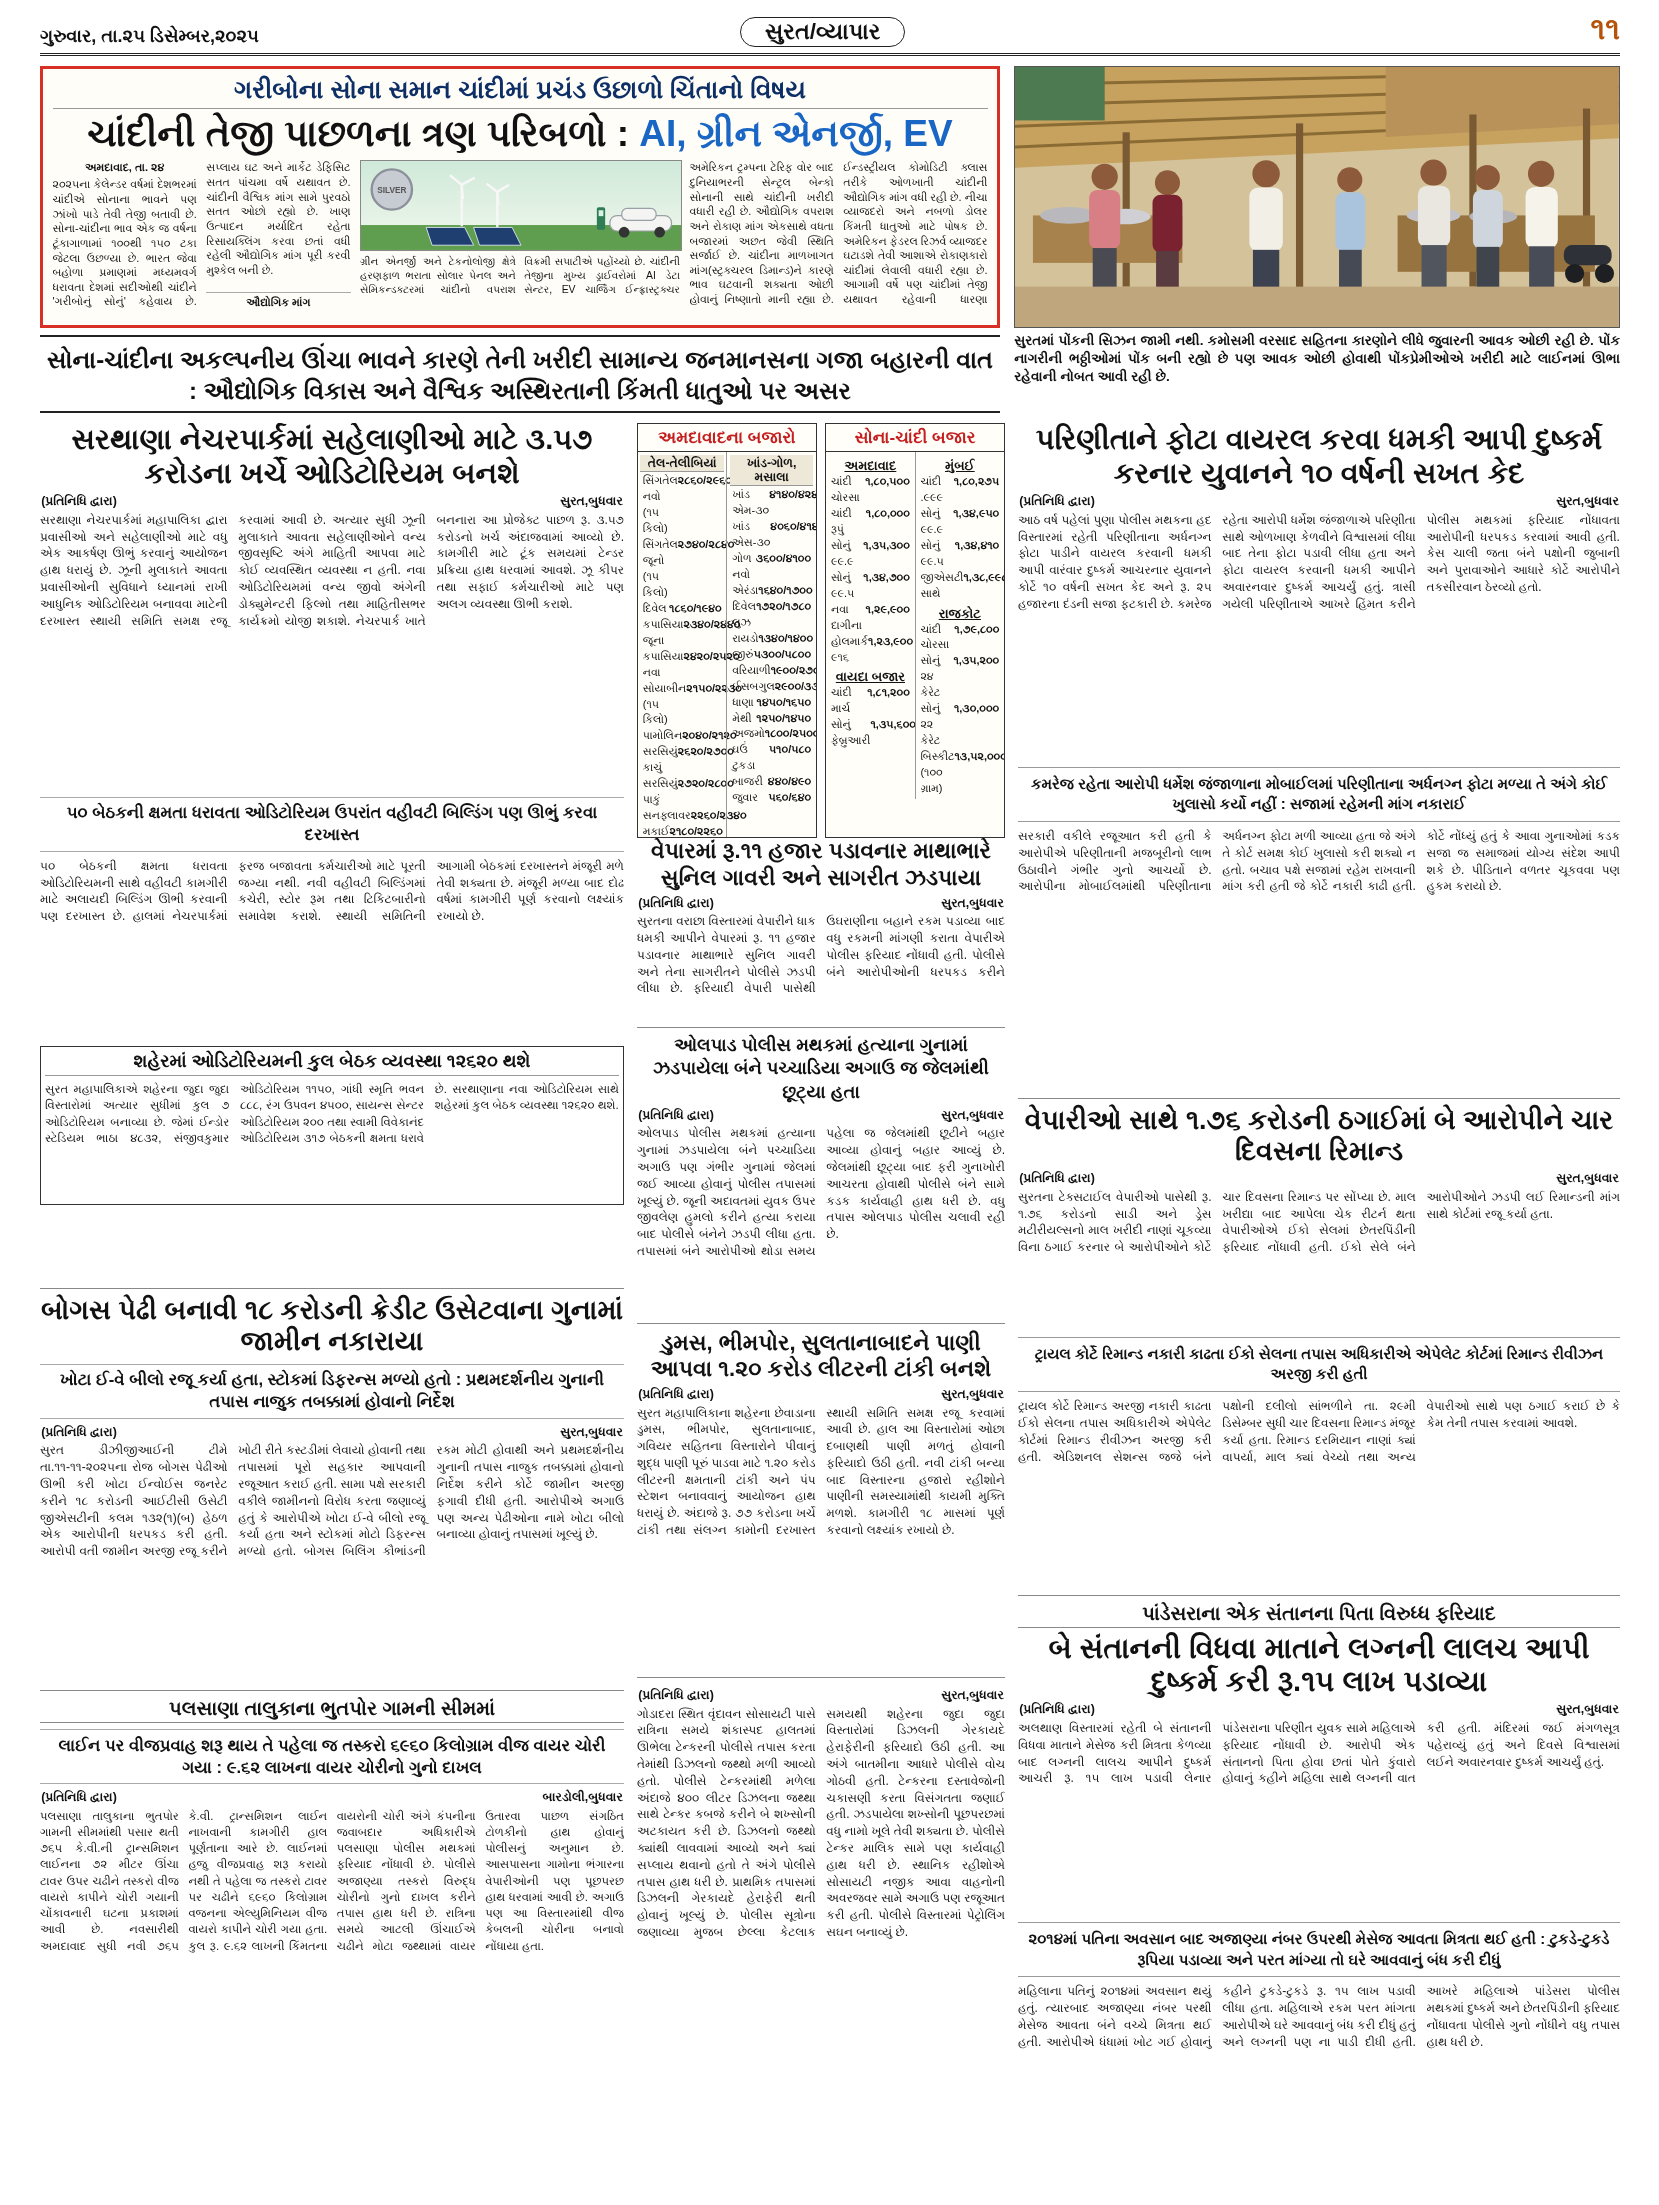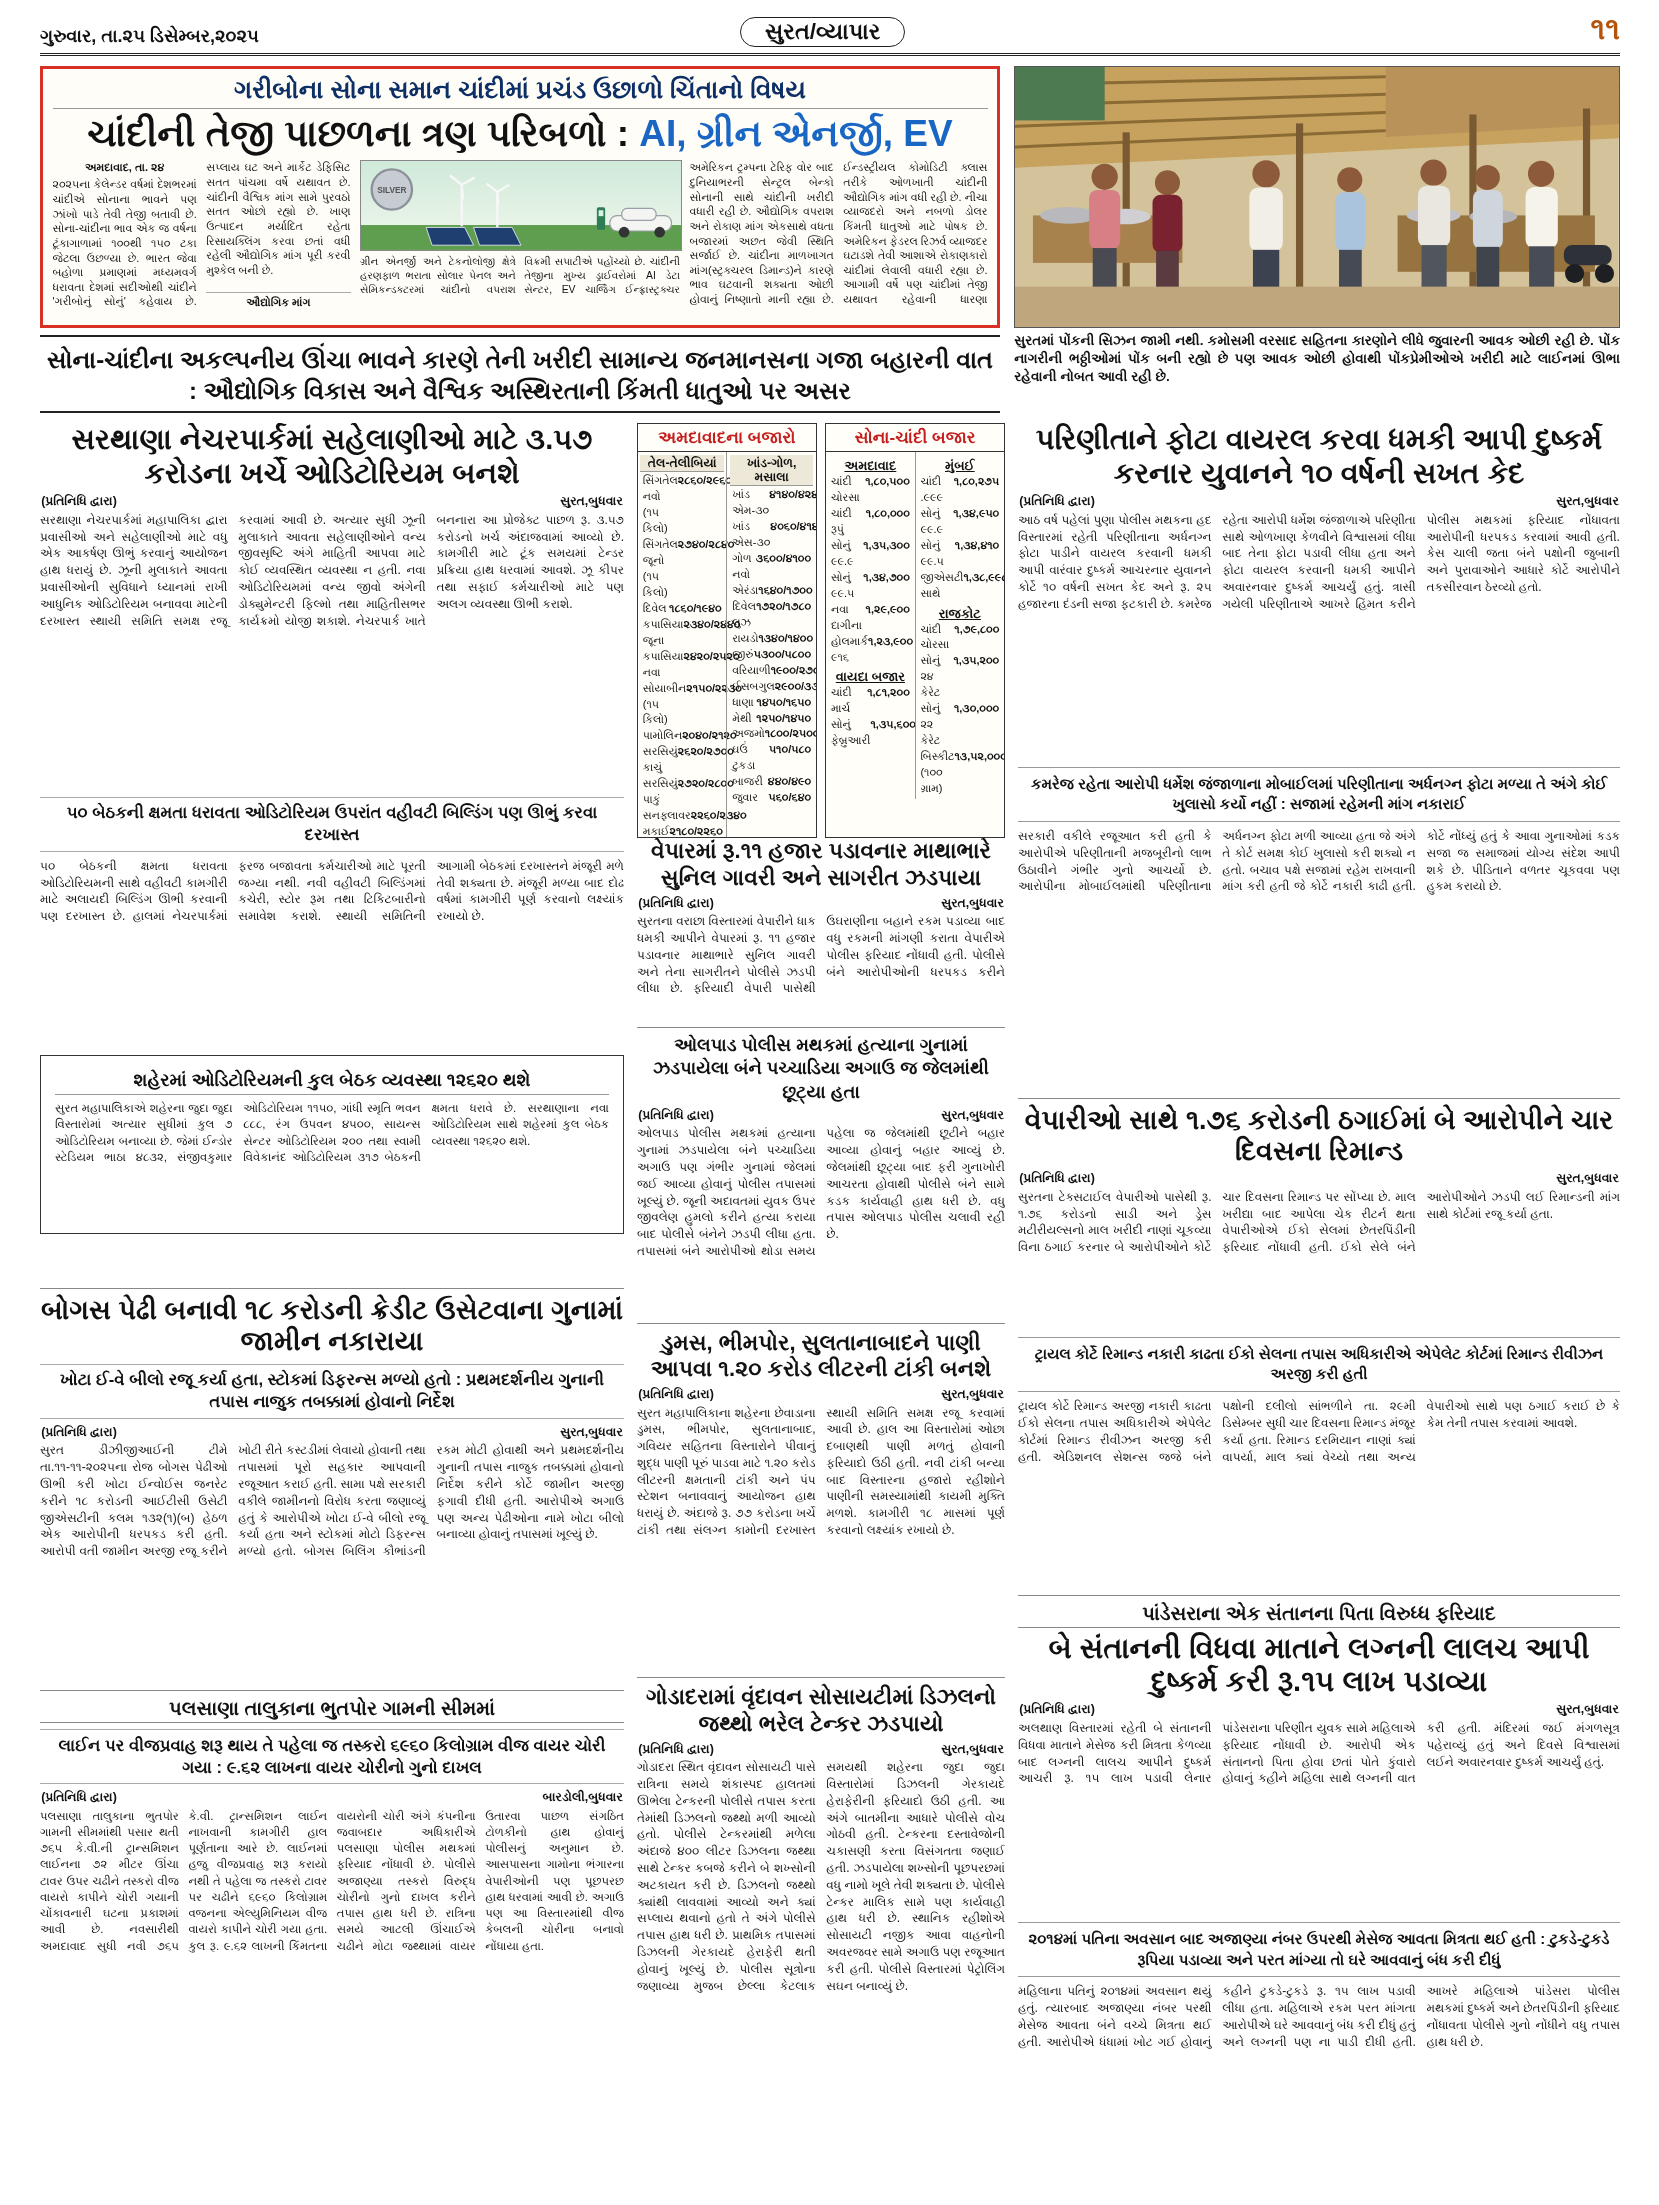--- a/index.html
+++ b/index.html
@@ -44,21 +44,21 @@
   .h-med{font-size:22px;font-weight:bold;text-align:center;line-height:1.22;}
   .h-bold{font-size:18px;font-weight:bold;text-align:center;line-height:1.3;}
   .h-sub{font-size:16.6px;font-weight:bold;text-align:center;line-height:1.32;border-top:1.2px solid #aaa;border-bottom:1.2px solid #aaa;padding:4.7px 2.4px;margin:6px 0;}
   .kick{font-size:19.6px;font-weight:bold;text-align:center;border-bottom:1.2px solid #888;padding-bottom:2.4px;margin-bottom:3.6px;}
   .byrow{display:flex;justify-content:space-between;font-size:12.4px;font-weight:bold;margin:3.6px 1.2px;}
   .body{font-size:12px;line-height:1.4;text-align:justify;}
   .cols2{column-count:2;column-gap:10.7px;}
   .cols3{column-count:3;column-gap:10.7px;}
   .cols4{column-count:4;column-gap:9.5px;}
   .inset{font-weight:bold;font-size:15px;line-height:1.38;text-align:center;border-top:1.2px solid #999;border-bottom:1.2px solid #999;padding:6px 3.6px;margin:6px 0;}
-  .boxed{border:1.8px solid #333;padding:14px;margin-top:19px;}
+  .boxed{border:1.8px solid #333;padding:4px;margin-top:10px;}
   .boxed-title{font-size:18px;font-weight:bold;text-align:center;border-bottom:1.2px solid #999;padding-bottom:3.6px;margin-bottom:4.7px;}
   
   .mkt-row{display:flex;gap:8.3px;height:415px;overflow:hidden;}
   .mkt-box{border:1.8px solid #333;flex:1;box-sizing:border-box;background:#fffef9;overflow:hidden;}
   .mkt-title{color:#c41e1e;font-weight:bold;text-align:center;font-size:17px;border-bottom:1.8px solid #333;padding:3.6px 0;}
   .mkt-cols{display:flex;}
   .mkt-sub{flex:1;min-width:0;padding:2.4px 2.4px;}
   .mkt-sub + .mkt-sub{border-left:0.6px solid #999;}
   .mkt-head{font-weight:bold;text-align:center;font-size:12.4px;background:#eee8d8;border-bottom:0.6px solid #999;padding:1.2px 0;margin-bottom:1.2px;}
   .mrow{display:flex;justify-content:space-between;font-size:11px;line-height:1.45;padding:0 2.4px;}
@@ -489,21 +489,20 @@
       <div class="art" style="height:344px;">
         <div class="h-med">ડુમસ, ભીમપોર, સુલતાનાબાદને પાણી આપવા ૧.૨૦ કરોડ લીટરની ટાંકી બનશે</div>
         <div class="byrow">
           <span>(પ્રતિનિધિ દ્વારા)</span>
           <span>સુરત,બુધવાર</span>
         </div>
         <div class="body cols2" style="height:249px;">સુરત મહાપાલિકાના શહેરના છેવાડાના ડુમસ, ભીમપોર, સુલતાનાબાદ, ગવિયર સહિતના વિસ્તારોને પીવાનું શુદ્ધ પાણી પૂરું પાડવા માટે ૧.૨૦ કરોડ લીટરની ક્ષમતાની ટાંકી અને પંપ સ્ટેશન બનાવવાનું આયોજન હાથ ધરાયું છે. અંદાજે રૂ. ૭૭ કરોડના ખર્ચે ટાંકી તથા સંલગ્ન કામોની દરખાસ્ત સ્થાયી સમિતિ સમક્ષ રજૂ કરવામાં આવી છે. હાલ આ વિસ્તારોમાં ઓછા દબાણથી પાણી મળતું હોવાની ફરિયાદો ઉઠી હતી. નવી ટાંકી બન્યા બાદ વિસ્તારના હજારો રહીશોને પાણીની સમસ્યામાંથી કાયમી મુક્તિ મળશે. કામગીરી ૧૮ માસમાં પૂર્ણ કરવાનો લક્ષ્યાંક રખાયો છે.</div>
       </div>
 
       <div class="art" style="height:516px;">
-        <div class="h-med">ગોડાદરામાં વૃંદાવન સોસાયટીમાં ડિઝલનો જથ્થો ભરેલ ટેન્કર ઝડપાયો</div>
         <div class="byrow">
           <span>(પ્રતિનિધિ દ્વારા)</span>
           <span>સુરત,બુધવાર</span>
         </div>
         <div class="body cols2" style="height:415px;">ગોડાદરા સ્થિત વૃંદાવન સોસાયટી પાસે રાત્રિના સમયે શંકાસ્પદ હાલતમાં ઊભેલા ટેન્કરની પોલીસે તપાસ કરતા તેમાંથી ડિઝલનો જથ્થો મળી આવ્યો હતો. પોલીસે ટેન્કરમાંથી મળેલા અંદાજે ૪૦૦ લીટર ડિઝલના જથ્થા સાથે ટેન્કર કબજે કરીને બે શખ્સોની અટકાયત કરી છે. ડિઝલનો જથ્થો ક્યાંથી લાવવામાં આવ્યો અને ક્યાં સપ્લાય થવાનો હતો તે અંગે પોલીસે તપાસ હાથ ધરી છે. પ્રાથમિક તપાસમાં ડિઝલની ગેરકાયદે હેરાફેરી થતી હોવાનું ખૂલ્યું છે. પોલીસ સૂત્રોના જણાવ્યા મુજબ છેલ્લા કેટલાક સમયથી શહેરના જુદા જુદા વિસ્તારોમાં ડિઝલની ગેરકાયદે હેરાફેરીની ફરિયાદો ઉઠી હતી. આ અંગે બાતમીના આધારે પોલીસે વોચ ગોઠવી હતી. ટેન્કરના દસ્તાવેજોની ચકાસણી કરતા વિસંગતતા જણાઈ હતી. ઝડપાયેલા શખ્સોની પૂછપરછમાં વધુ નામો ખૂલે તેવી શક્યતા છે. પોલીસે ટેન્કર માલિક સામે પણ કાર્યવાહી હાથ ધરી છે. સ્થાનિક રહીશોએ સોસાયટી નજીક આવા વાહનોની અવરજવર સામે અગાઉ પણ રજૂઆત કરી હતી. પોલીસે વિસ્તારમાં પેટ્રોલિંગ સઘન બનાવ્યું છે.</div>
       </div>
 
     </div>
 
     <div class="colR">

